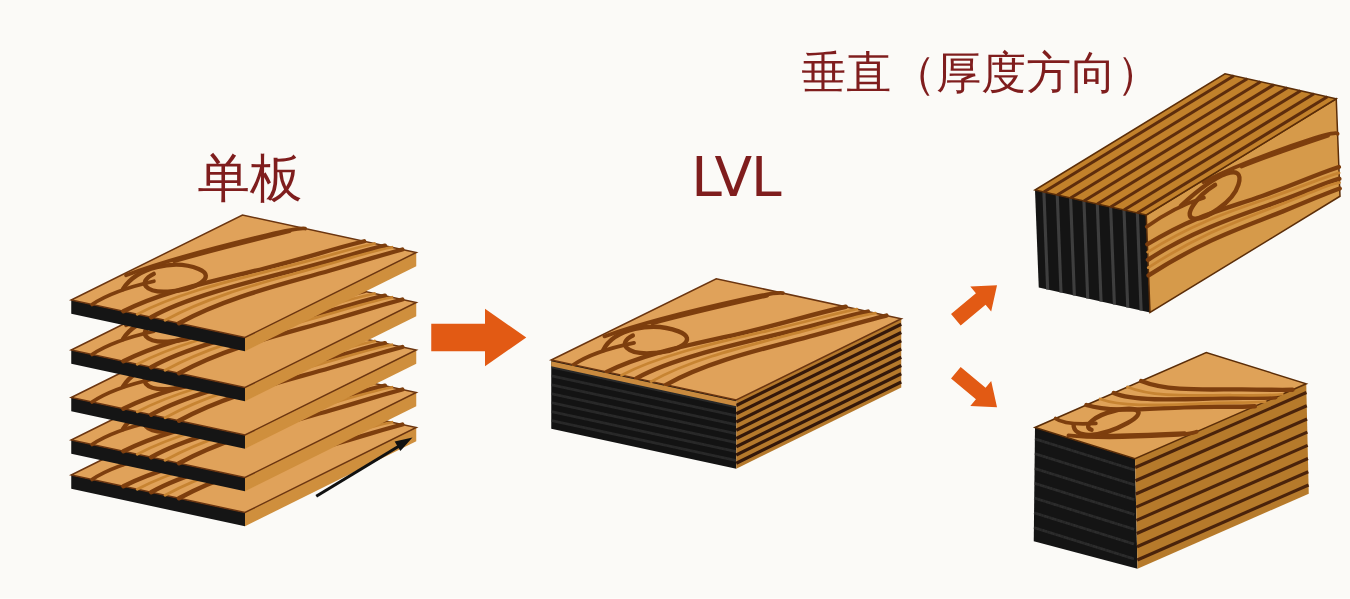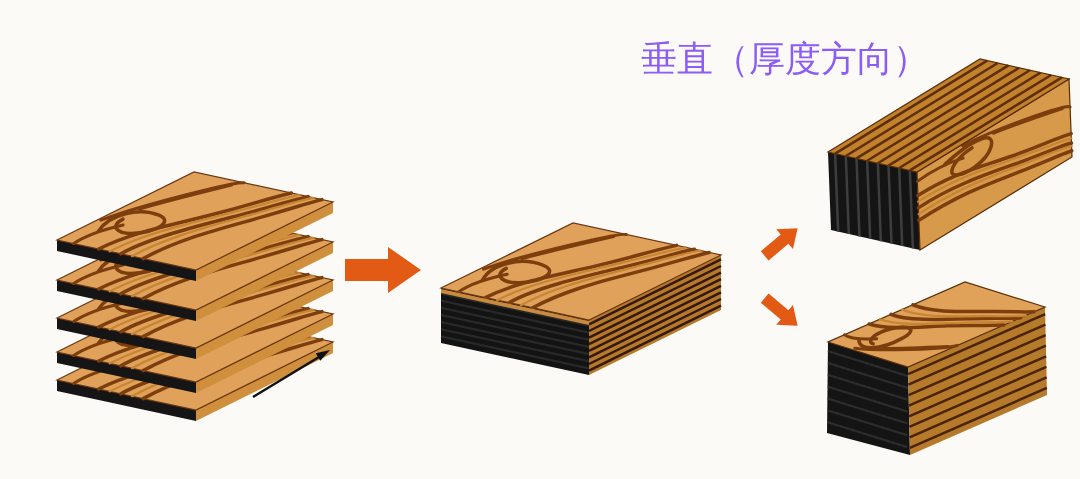--- a/index.html
+++ b/index.html
@@ -6,21 +6,21 @@
   .stage{
     position:relative;
     width:1080px;height:479px;
     background:#FBFAF7;
     overflow:hidden;
     font-family:"DejaVu Sans", sans-serif;
   }
   .stage svg{position:absolute;left:0;top:0;}
   .lbl{
     position:absolute;
-    color:#8b5cf6;
+    color:#7f1d1d;
     white-space:nowrap;
     line-height:1.15;
     font-family:"DejaVu Sans", sans-serif;
   }
   .lbl-veneer{left:158px;top:119px;font-size:42px;}
   .lbl-lvl{left:553px;top:118px;font-size:44px;letter-spacing:-1px;}
   .lbl-vertical{left:641px;top:38px;font-size:36px;}
   .lbl-horizontal{left:553px;top:394px;font-size:36px;}
 </style>
 </head>
@@ -158,14 +158,16 @@
           <use href="#hline"></use>
         </g>
 
       <g transform="matrix(80,25,137,-60,828,342)">
         <rect x="0" y="0" width="1" height="1" fill="#DFA258" stroke="#5B2D08" stroke-width="1.2" vector-effect="non-scaling-stroke"></rect>
         <use href="#grain"></use>
       </g>
     </g>
   </svg>
 
+  <div class="lbl lbl-veneer">单板</div>
+  <div class="lbl lbl-lvl">LVL</div>
   <div class="lbl lbl-vertical">垂直（厚度方向）</div>
 </div>
 
 </body></html>

